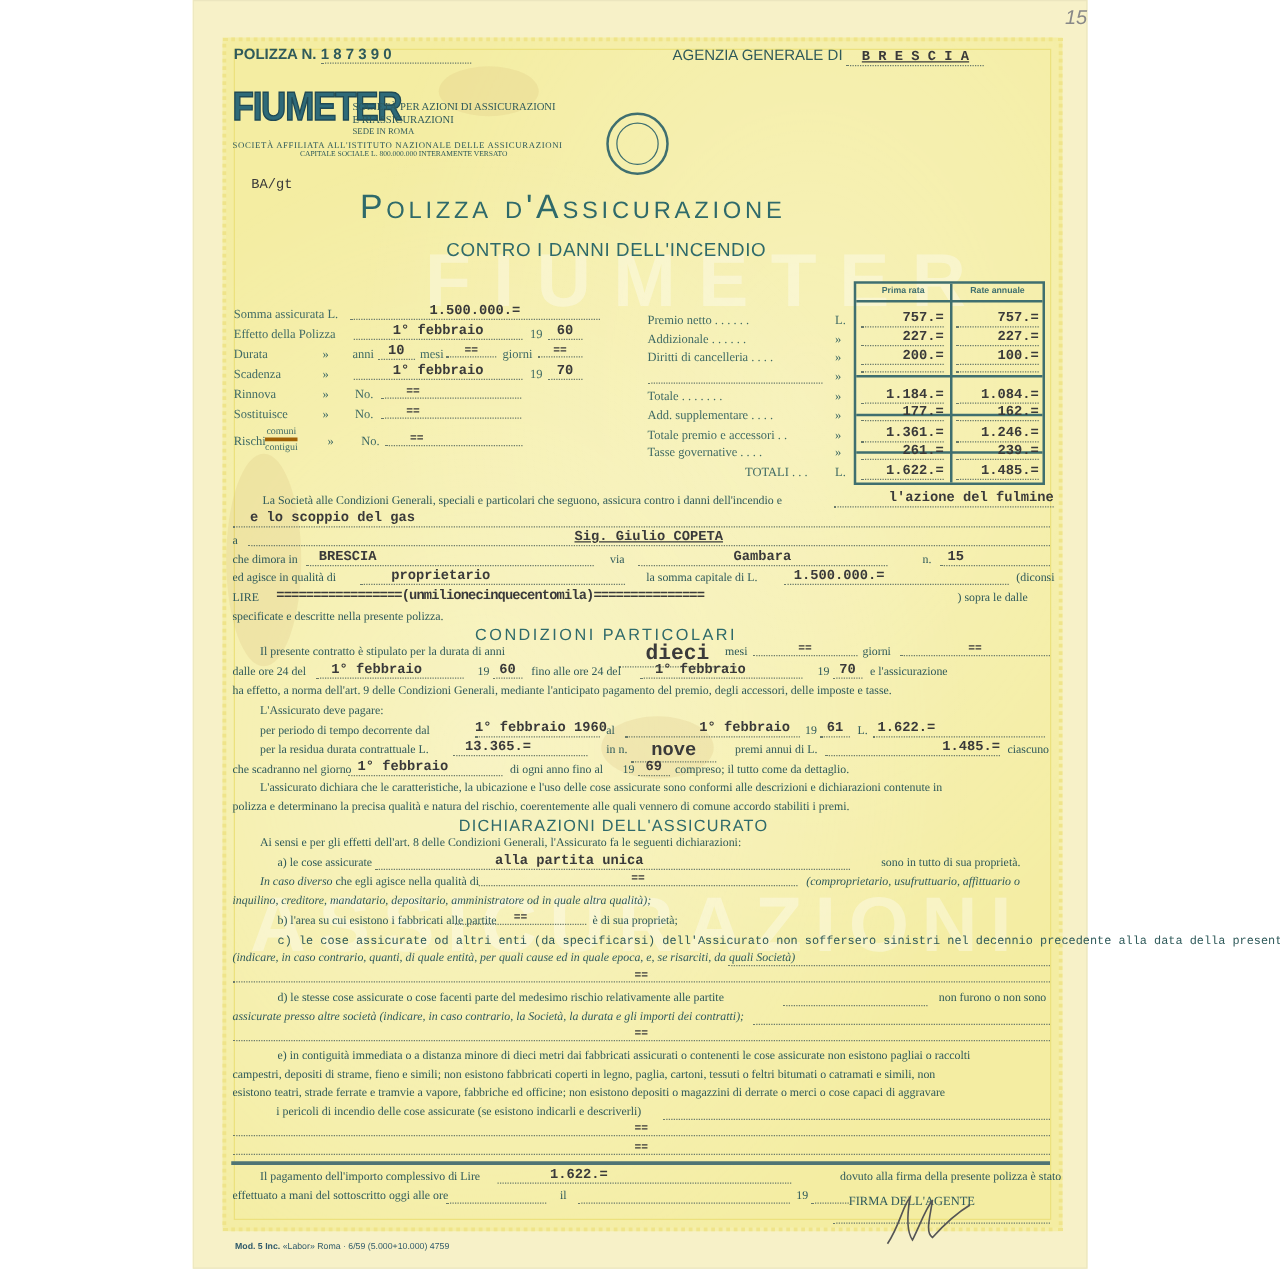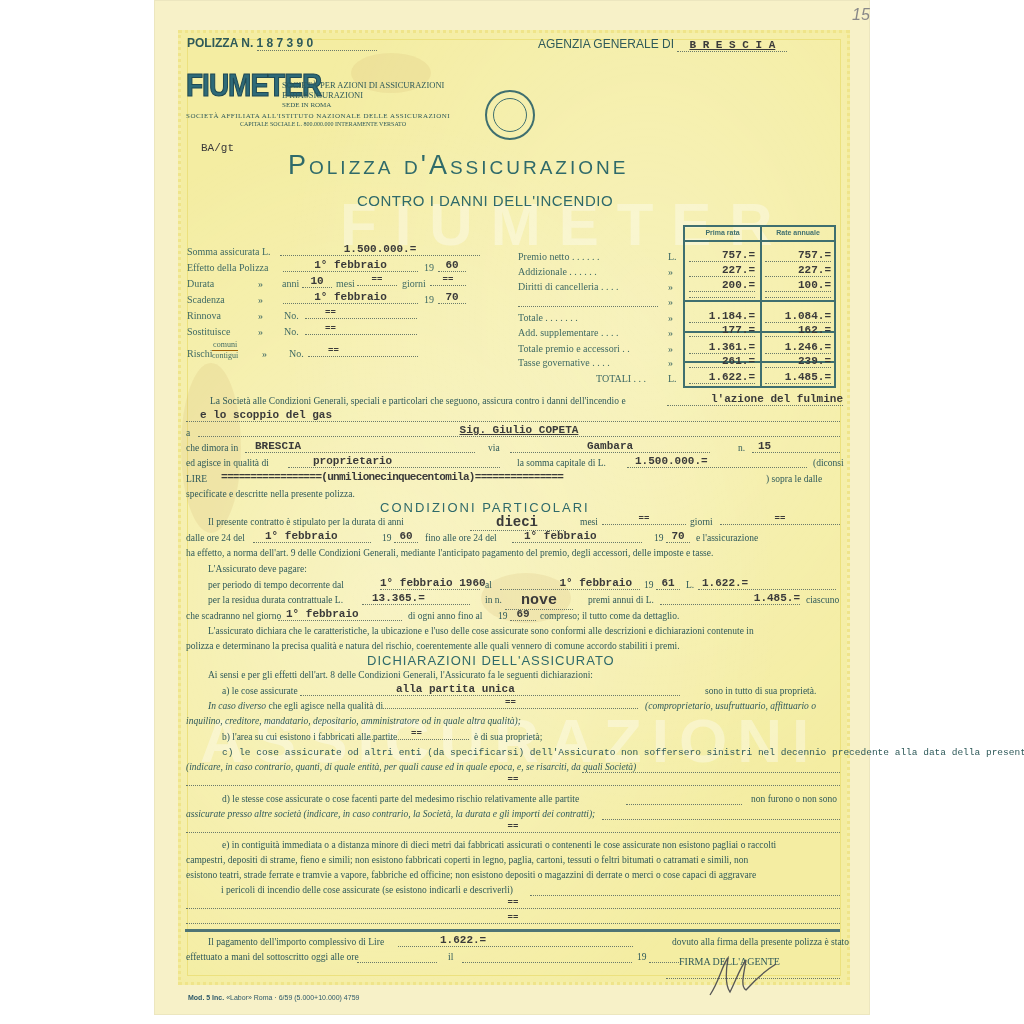--- a/index.html
+++ b/index.html
@@ -105,21 +105,21 @@
 <div class="abs label" style="left:284px;top:310px;">No.</div>
 <div class="abs mono dots" style="left:305px;top:308px;width:112px;font-size:9px;text-align:left;padding-left:20px;box-sizing:border-box;">==</div>
 
 <div class="abs label" style="left:187px;top:326px;">Sostituisce</div>
 <div class="abs label" style="left:258px;top:326px;">»</div>
 <div class="abs label" style="left:284px;top:326px;">No.</div>
 <div class="abs mono dots" style="left:305px;top:324px;width:112px;font-size:9px;text-align:left;padding-left:20px;box-sizing:border-box;">==</div>
 
 <div class="abs label" style="left:187px;top:348px;">Rischi</div>
 <div class="abs" style="left:212px;top:340px;font-size:8px;text-align:center;line-height:10px;color:#3f6a64;">
-  <div style="border-bottom:1px solid #a16207;">comuni</div>
+  <div style="border-bottom:3px solid #a16207;">comuni</div>
   <div>contigui</div>
 </div>
 <div class="abs label" style="left:262px;top:348px;">»</div>
 <div class="abs label" style="left:289px;top:348px;">No.</div>
 <div class="abs mono dots" style="left:308px;top:346px;width:110px;font-size:9px;text-align:left;padding-left:20px;box-sizing:border-box;">==</div>
 
 <div class="abs label" style="left:518px;top:251px;">Premio netto . . . . . .</div>
 <div class="abs label" style="left:668px;top:251px;">L.</div>
 <div class="abs label" style="left:518px;top:266px;">Addizionale . . . . . .</div>
 <div class="abs label" style="left:668px;top:266px;">»</div>
@@ -187,21 +187,21 @@
 <div class="abs mono dots" style="left:627px;top:455px;width:180px;font-size:11px;text-align:left;padding-left:8px;box-sizing:border-box;">1.500.000.=</div>
 <div class="abs small" style="left:813px;top:458px;">(diconsi</div>
 
 <div class="abs small" style="left:186px;top:474px;">LIRE</div>
 <div class="abs mono" style="left:221px;top:471px;font-size:11px;letter-spacing:-0.7px;">=================(unmilionecinquecentomila)===============</div>
 <div class="abs small" style="left:766px;top:474px;">) sopra le dalle</div>
 <div class="abs small" style="left:186px;top:489px;">specificate e descritte nella presente polizza.</div>
 
 <div class="abs sans" style="left:380px;top:500px;font-size:13px;letter-spacing:2px;color:#2f6a6a;">CONDIZIONI PARTICOLARI</div>
 <div class="abs small" style="left:208px;top:517px;">Il presente contratto è stipulato per la durata di anni</div>
-<div class="abs mono dots" style="left:470px;top:514px;width:94px;font-size:14px;">dieci</div>
+<div class="abs mono dots" style="left:495px;top:514px;width:94px;font-size:17px;">dieci</div>
 <div class="abs small" style="left:580px;top:517px;">mesi</div>
 <div class="abs mono dots" style="left:602px;top:514px;width:84px;font-size:9px;">==</div>
 <div class="abs small" style="left:690px;top:517px;">giorni</div>
 <div class="abs mono dots" style="left:720px;top:514px;width:120px;font-size:9px;">==</div>
 
 <div class="abs small" style="left:186px;top:533px;">dalle ore 24 del</div>
 <div class="abs mono dots" style="left:253px;top:530px;width:118px;font-size:11px;text-align:left;padding-left:12px;box-sizing:border-box;">1° febbraio</div>
 <div class="abs small" style="left:382px;top:533px;">19</div>
 <div class="abs mono dots" style="left:394px;top:530px;width:24px;font-size:11px;">60</div>
 <div class="abs small" style="left:425px;top:533px;">fino alle ore 24 del</div>

